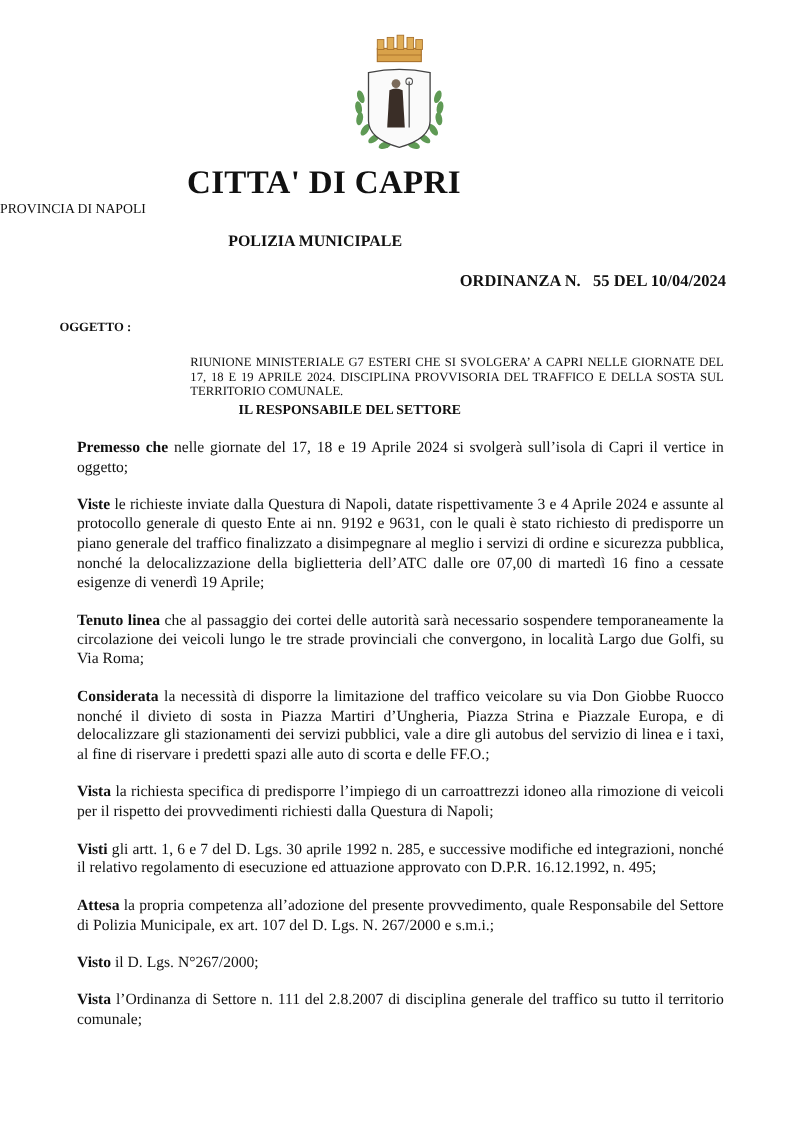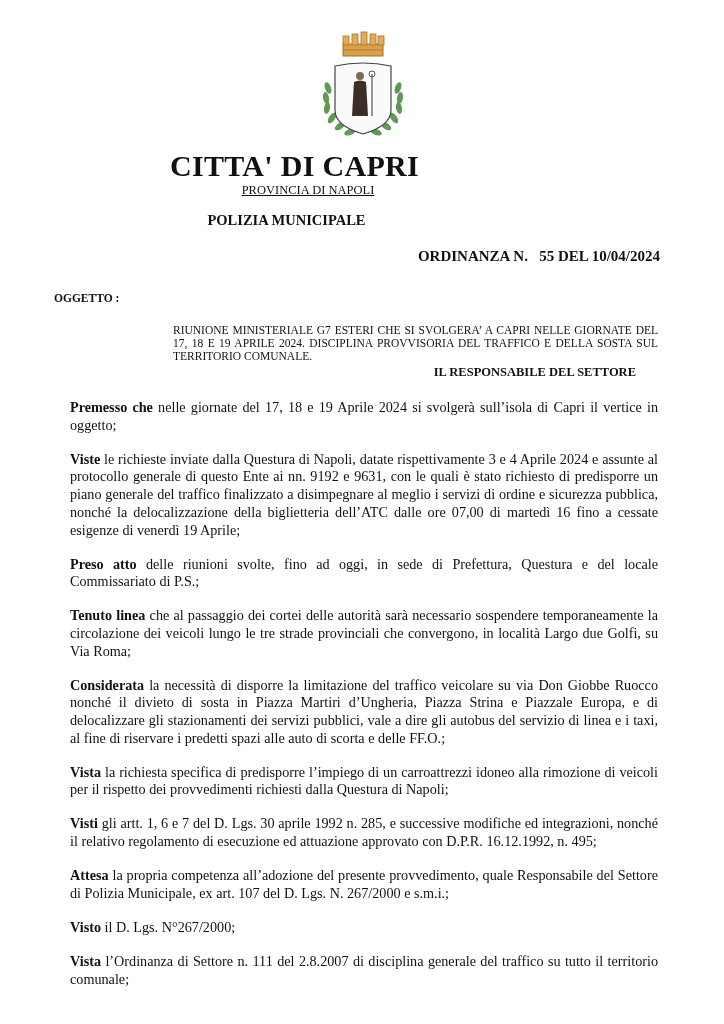--- a/index.html
+++ b/index.html
@@ -3,29 +3,29 @@
 <meta charset="utf-8">
 <style>
   html, body { margin: 0; padding: 0; background: #ffffff; }
   body {
     width: 724px; height: 1024px; position: relative; overflow: hidden;
     font-family: "Liberation Serif", "DejaVu Serif", serif; color: #111;
   }
   .crest { position: absolute; left: 318px; top: 30px; width: 90px; height: 112px; }
   .title { position: absolute; left: 0; width: 589px; text-align: center; top: 149px;
     font-size: 30px; font-weight: bold; letter-spacing: 0.3px; line-height: 34px; }
-  .province { position: absolute; left: 0; width: 616px; text-align: center; top: 183px;
-    font-size: 12.5px; text-decoration: underline; line-height: 15px; }
+  .province { position: absolute; left: 0; width: 616px; top: 183px;
+    font-size: 12.5px; line-height: 15px; }
   .dept { position: absolute; left: 0; width: 573px; text-align: center; top: 211px;
     font-size: 14.5px; font-weight: bold; line-height: 18px; }
   .ordinanza { position: absolute; right: 64px; top: 248px; font-size: 15px; font-weight: bold; white-space: pre; }
   .oggetto-label { position: absolute; left: 54px; top: 292px; font-size: 11.5px; font-weight: bold; }
   .oggetto-text { position: absolute; left: 173px; top: 292px; width: 485px; font-size: 11.5px;
     line-height: 13.2px; text-align: justify; text-align-last: left; margin-top: 32px; }
-  .responsabile { position: absolute; left: 0; width: 636px; text-align: right; top: 365px;
+  .responsabile { position: absolute; left: 0; width: 636px; text-align: center; top: 365px;
     font-size: 12.5px; font-weight: bold; }
   .body { position: absolute; left: 70px; top: 399px; width: 588px; }
   .para { font-size: 14.2px; line-height: 17.7px; text-align: justify; margin: 0 0 16.3px 0; }
   .para b { font-weight: bold; }
 </style>
 </head>
 <body>
 
 <div class="crest">
   <svg width="90" height="112" viewBox="0 0 90 112">
@@ -73,21 +73,20 @@
 <div class="ordinanza">ORDINANZA N.   55 DEL 10/04/2024</div>
 
 <div class="oggetto-label">OGGETTO :</div>
 <div class="oggetto-text">RIUNIONE MINISTERIALE G7 ESTERI CHE SI SVOLGERA’ A CAPRI NELLE GIORNATE DEL 17, 18 E 19 APRILE 2024. DISCIPLINA PROVVISORIA DEL TRAFFICO E DELLA SOSTA SUL TERRITORIO COMUNALE.</div>
 
 <div class="responsabile">IL RESPONSABILE DEL SETTORE</div>
 
 <div class="body">
   <p class="para"><b>Premesso che</b><span> nelle giornate del 17, 18 e 19 Aprile 2024 si svolgerà sull’isola di Capri il vertice in oggetto;</span></p>
   <p class="para"><b>Viste</b><span> le richieste inviate dalla Questura di Napoli, datate rispettivamente 3 e 4 Aprile 2024 e assunte al protocollo generale di questo Ente ai nn. 9192 e 9631, con le quali è stato richiesto di predisporre un piano generale del traffico finalizzato a disimpegnare al meglio i servizi di ordine e sicurezza pubblica, nonché la delocalizzazione della biglietteria dell’ATC dalle ore 07,00 di martedì 16 fino a cessate esigenze di venerdì 19 Aprile;</span></p>
-  <p class="para"><b>Preso atto</b><span> delle riunioni svolte, fino ad oggi, in sede di Prefettura, Questura e del locale Commissariato di P.S.;</span></p>
   <p class="para"><b>Tenuto linea</b><span> che al passaggio dei cortei delle autorità sarà necessario sospendere temporaneamente la circolazione dei veicoli lungo le tre strade provinciali che convergono, in località Largo due Golfi, su Via Roma;</span></p>
   <p class="para"><b>Considerata</b><span> la necessità di disporre la limitazione del traffico veicolare su via Don Giobbe Ruocco nonché il divieto di sosta in Piazza Martiri d’Ungheria, Piazza Strina e Piazzale Europa, e di delocalizzare gli stazionamenti dei servizi pubblici, vale a dire gli autobus del servizio di linea e i taxi, al fine di riservare i predetti spazi alle auto di scorta e delle FF.O.;</span></p>
   <p class="para"><b>Vista</b><span> la richiesta specifica di predisporre l’impiego di un carroattrezzi idoneo alla rimozione di veicoli per il rispetto dei provvedimenti richiesti dalla Questura di Napoli;</span></p>
   <p class="para"><b>Visti</b><span> gli artt. 1, 6 e 7 del D. Lgs. 30 aprile 1992 n. 285, e successive modifiche ed integrazioni, nonché il relativo regolamento di esecuzione ed attuazione approvato con D.P.R. 16.12.1992, n. 495;</span></p>
   <p class="para"><b>Attesa</b><span> la propria competenza all’adozione del presente provvedimento, quale Responsabile del Settore di Polizia Municipale, ex art. 107 del D. Lgs. N. 267/2000 e s.m.i.;</span></p>
   <p class="para"><b>Visto</b><span> il D. Lgs. N°267/2000;</span></p>
   <p class="para"><b>Vista</b><span> l’Ordinanza di Settore n. 111 del 2.8.2007 di disciplina generale del traffico su tutto il territorio comunale;</span></p>
 </div>
 
 </body></html>

